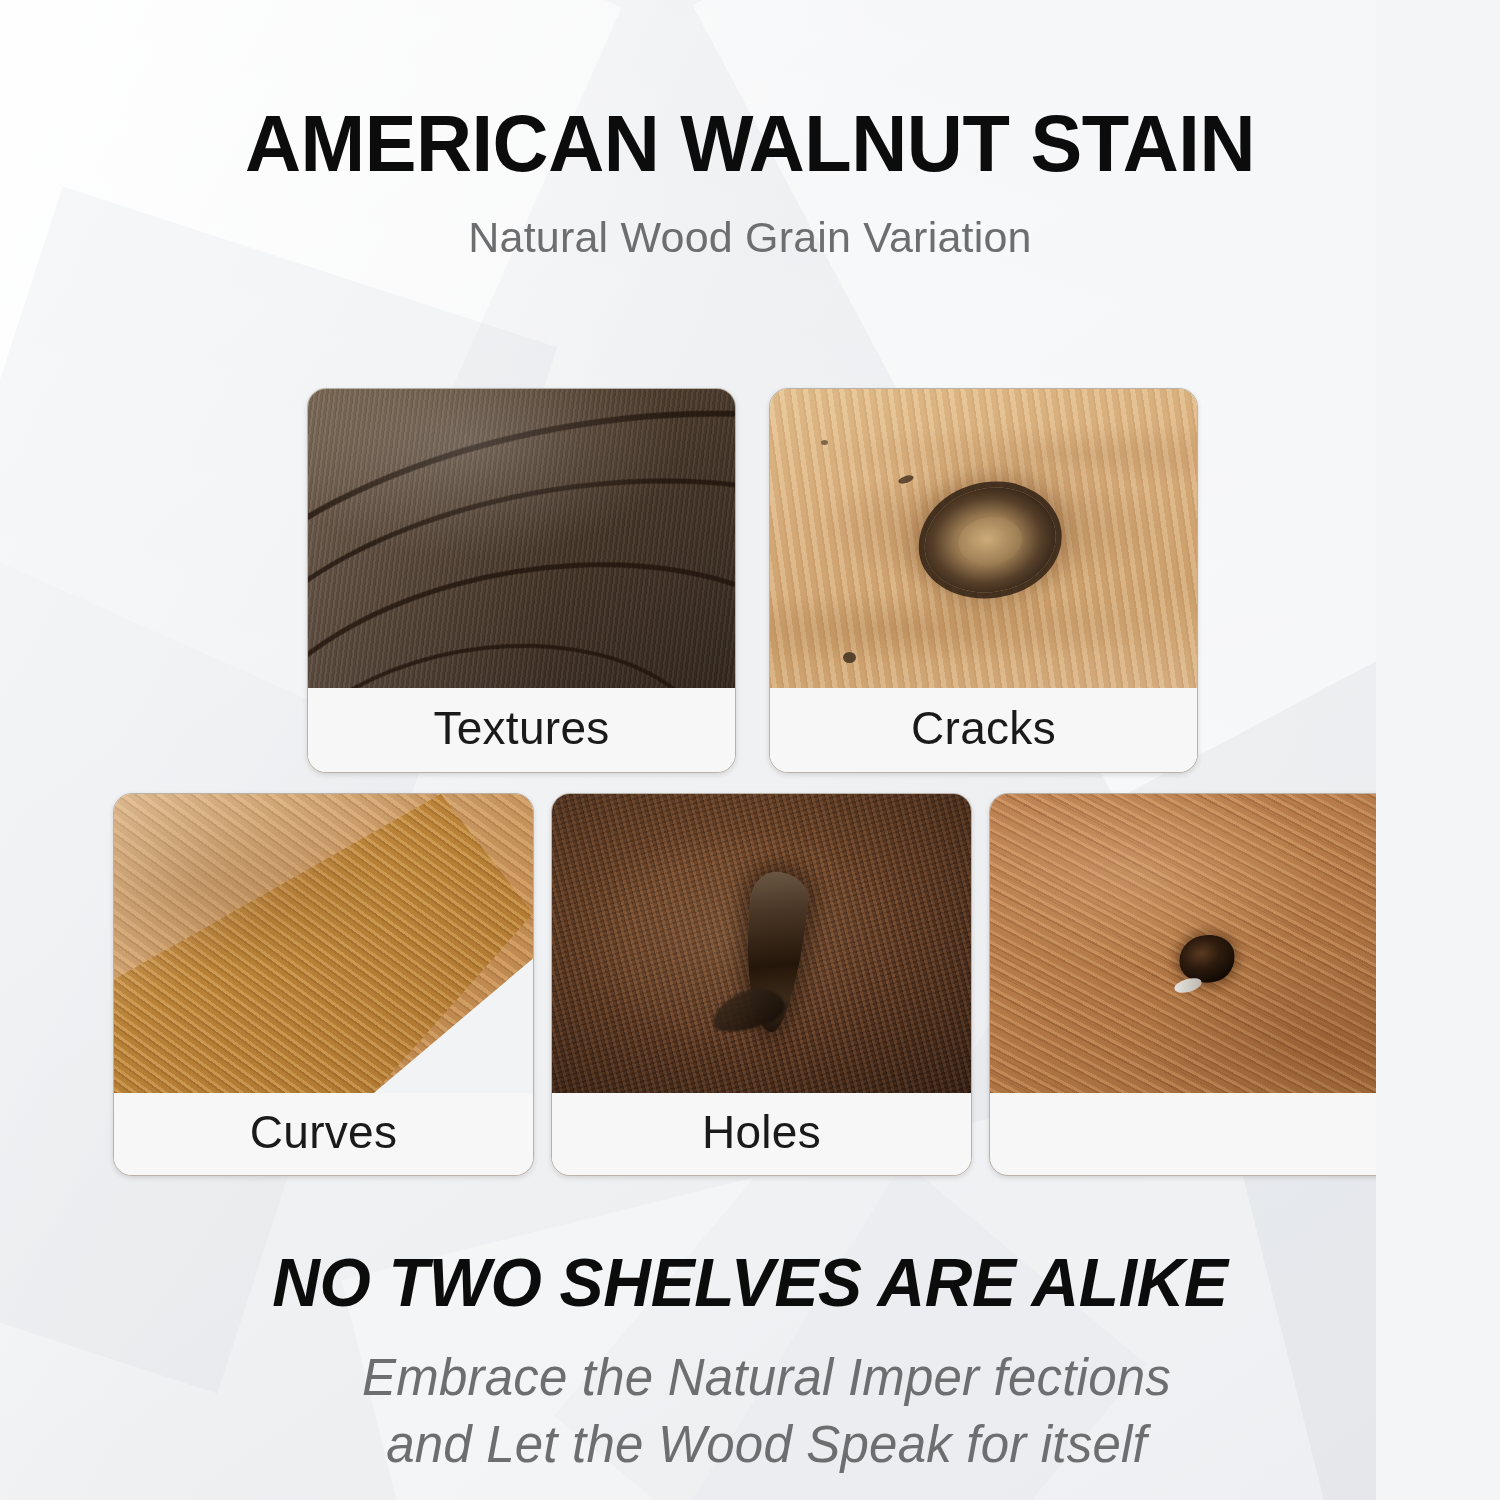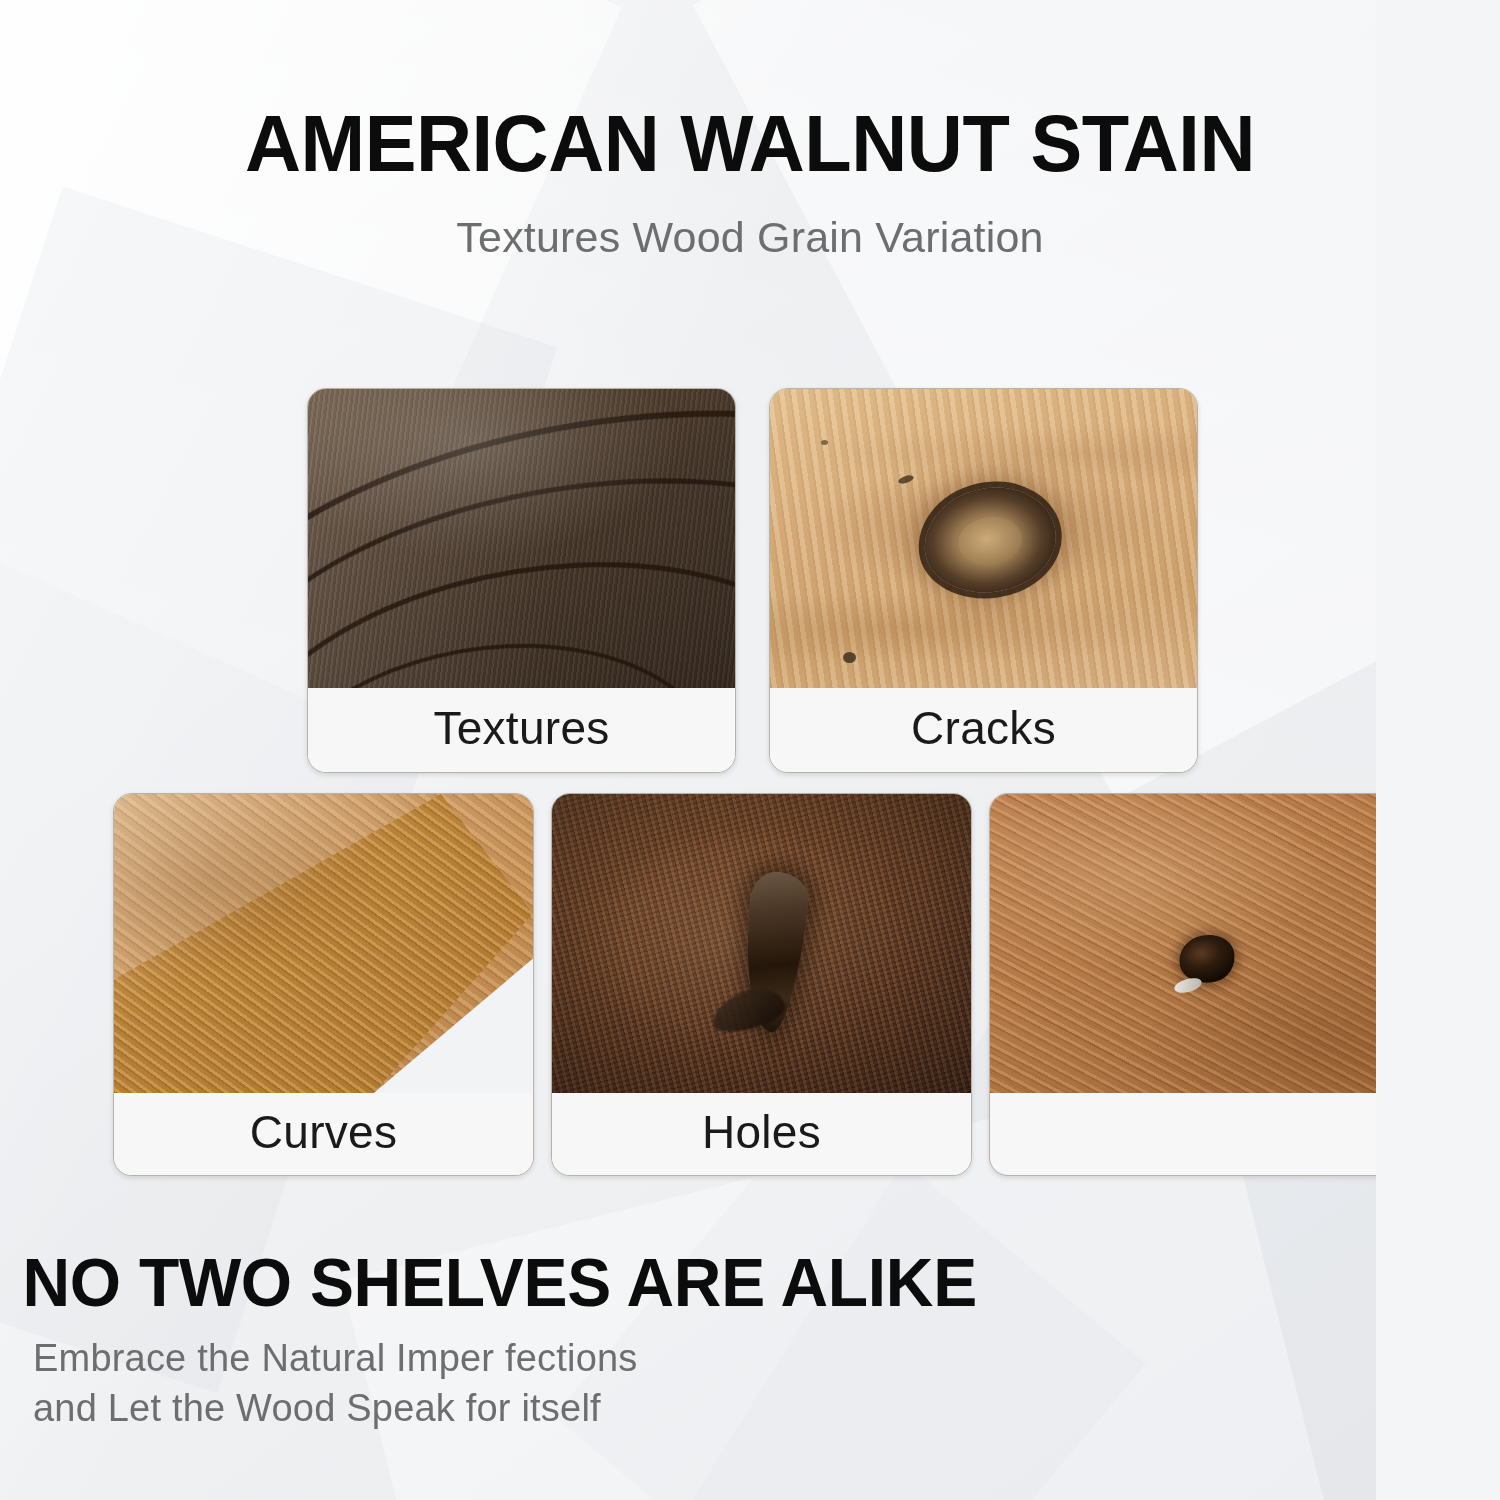--- a/index.html
+++ b/index.html
@@ -305,35 +305,36 @@
     background: radial-gradient(ellipse at 42% 38%, #6a4426, #25160a 70%, #120a03 100%);
     transform: rotate(-10deg);
   }
 
   
   .footer {
     position: absolute;
     top: 1248px;
     left: 0;
     width: 1500px;
-    text-align: left;
+    text-align: center;
+    font-style: italic;
   }
   .footer-title {
     font-family: "Liberation Sans Narrow", "Liberation Sans", sans-serif;
     font-size: 68px;
     font-weight: 700;
     color: #0c0c0c;
     letter-spacing: -0.3px;
     line-height: 1.0;
     transform: scaleX(0.97);
     white-space: nowrap;
   }
   .footer-sub {
-    margin-top: 17px;
-    font-size: 38px;
+    margin-top: 28px;
+    font-size: 51px;
     font-weight: 300;
     color: #6d6e70;
     line-height: 1.32;
     letter-spacing: 0.2px;
     padding-left: 33px;
   }
 </style>
 </head>
 <body>
 
@@ -344,21 +345,21 @@
     <div class="facet d" style="left:-120px; top:240px; width:520px; height:1100px; transform:rotate(18deg); opacity:.5;"></div>
     <div class="facet" style="right:-300px; top:-240px; width:820px; height:900px; transform:rotate(-28deg);"></div>
     <div class="facet d" style="right:-160px; bottom:-320px; width:700px; height:900px; transform:rotate(32deg); opacity:.45;"></div>
     <div class="facet" style="left:420px; bottom:-420px; width:900px; height:760px; transform:rotate(-14deg); opacity:.65;"></div>
     <div class="facet d" style="left:640px; top:1180px; width:420px; height:420px; transform:rotate(40deg); opacity:.35;"></div>
   </div>
 
   <div class="header">
     <div class="title">AMERICAN WALNUT STAIN</div>
     <div class="subtitle">
-      <div>Textures Wood Grain Variation</div>
+      <div>Natural Wood Grain Variation</div>
     </div>
   </div>
 
   <div class="grid-top">
 
     <div class="card">
       <div class="card-media">
         <div class="wood wood-textures"></div>
         <div class="arc a1"></div>
         <div class="arc a2"></div>

